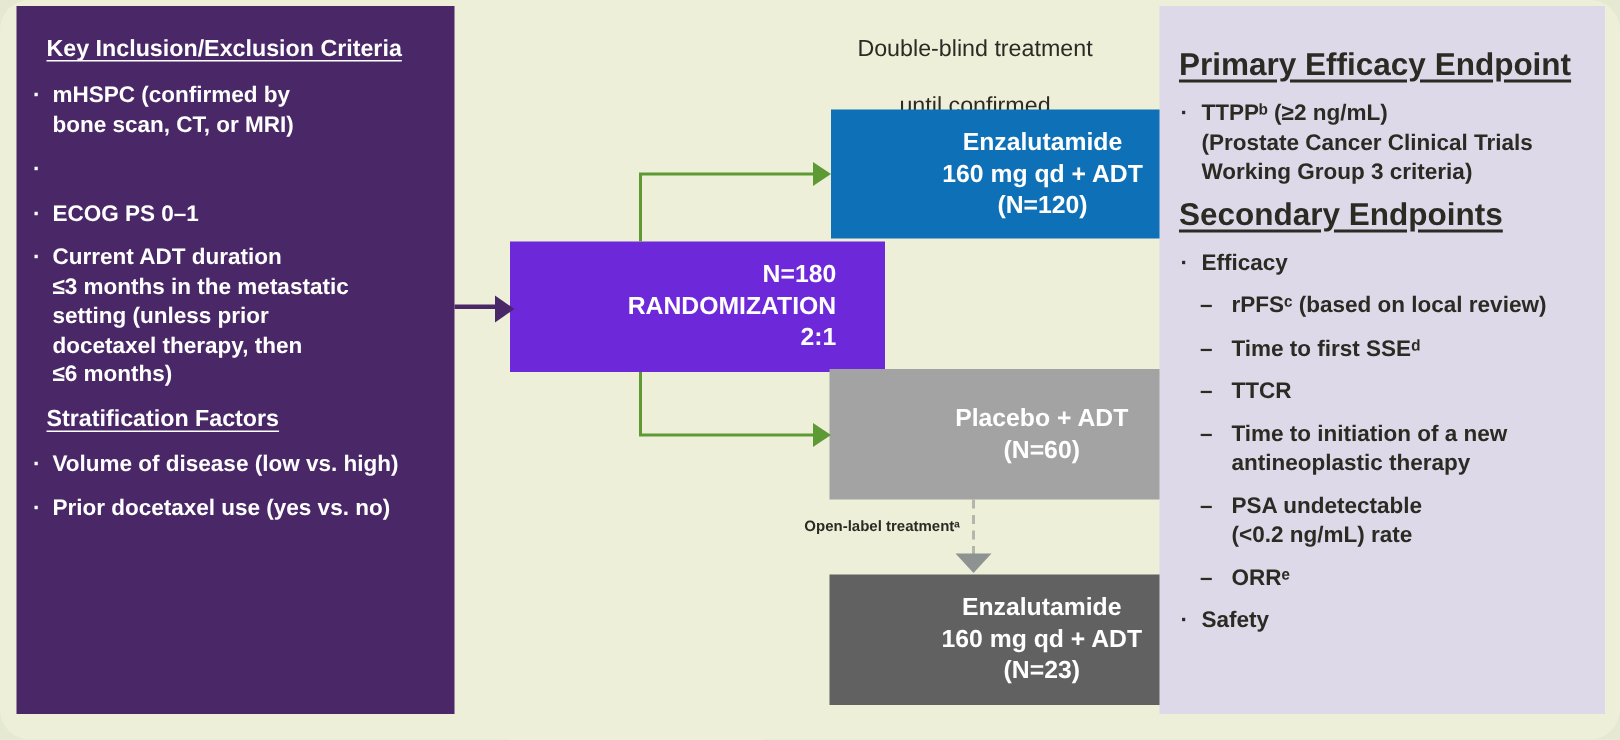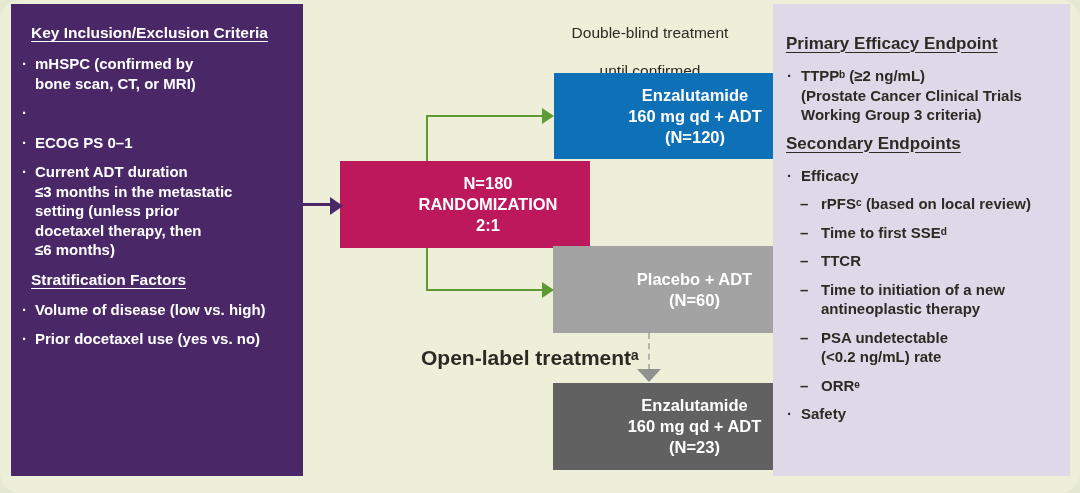--- a/index.html
+++ b/index.html
@@ -25,49 +25,49 @@
   .bullet .m { flex:none; width:13px; text-align:left; padding-left:1px; }
   .bullet .t { white-space:pre-line; }
 
   
   .panel-right {
     position:absolute; left:773px; top:4px; width:297px; height:472px;
     background:#ded9e9; color:#2b2b24; box-sizing:border-box;
     padding:30px 8px 0 13px; font-weight:bold;
   }
   .panel-right .heading {
-    font-size:17px; line-height:19px; margin:0 0 13px 0;
+    font-size:21px; line-height:19px; margin:0 0 13px 0;
     text-decoration:underline; text-underline-offset:3px;
   }
   .panel-right .heading.second { margin-top:8px; margin-bottom:13px; }
   .panel-right .bullet { margin-bottom:9px; font-size:15px; line-height:19.5px; }
   .panel-right .bullet .m { width:14px; }
   .sub { display:flex; margin:0 0 9px 14px; font-size:15px; line-height:19.5px; }
   .sub .m { flex:none; width:21px; }
   .sub .t { white-space:pre-line; }
 
   
   .note {
     position:absolute; left:543px; top:4px; width:214px; text-align:center;
     color:#2b2b24; font-size:15.5px; line-height:19px; white-space:pre-line;
   }
   .note .b { font-weight:normal; }
   .fbox {
     position:absolute; display:flex; align-items:center; justify-content:center;
     text-align:center; color:#ffffff; font-weight:bold;
     font-size:16.5px; line-height:21px; white-space:pre-line;padding-left:46px;
   }
-  .box-rand    { left:340px; top:161px; width:204px; height:87px; background:#be185d; }
+  .box-rand    { left:340px; top:161px; width:204px; height:87px; background:#6d28d9;text-align:right; }
   .box-enza    { left:554px; top:73px;  width:190px; height:86px; background:#0e71b8; }
   .box-placebo { left:553px; top:246px; width:191px; height:87px; background:#a3a3a3; }
   .box-open    { left:553px; top:383px; width:191px; height:87px; background:#616161; }
 
   .open-note {
-    position:absolute; left:420px; top:346px; width:220px; text-align:center;
-    color:#2b2b24; font-weight:bold; font-size:21px;
+    position:absolute; left:420px; top:346px; width:220px; text-align:right;
+    color:#2b2b24; font-weight:bold; font-size:10px;
   }
 
   
   .ln { position:absolute; }
   .ln.green  { background:#5e9a33; }
   .ln.purple { background:#4a2868; }
   .ln-top-v { left:426px; top:116px; width:2px;  height:45px; }
   .ln-top-h { left:426px; top:115px; width:118px; height:2px; }
   .ln-bot-v { left:426px; top:248px; width:2px;  height:42px; }
   .ln-bot-h { left:426px; top:289px; width:118px; height:2px; }

